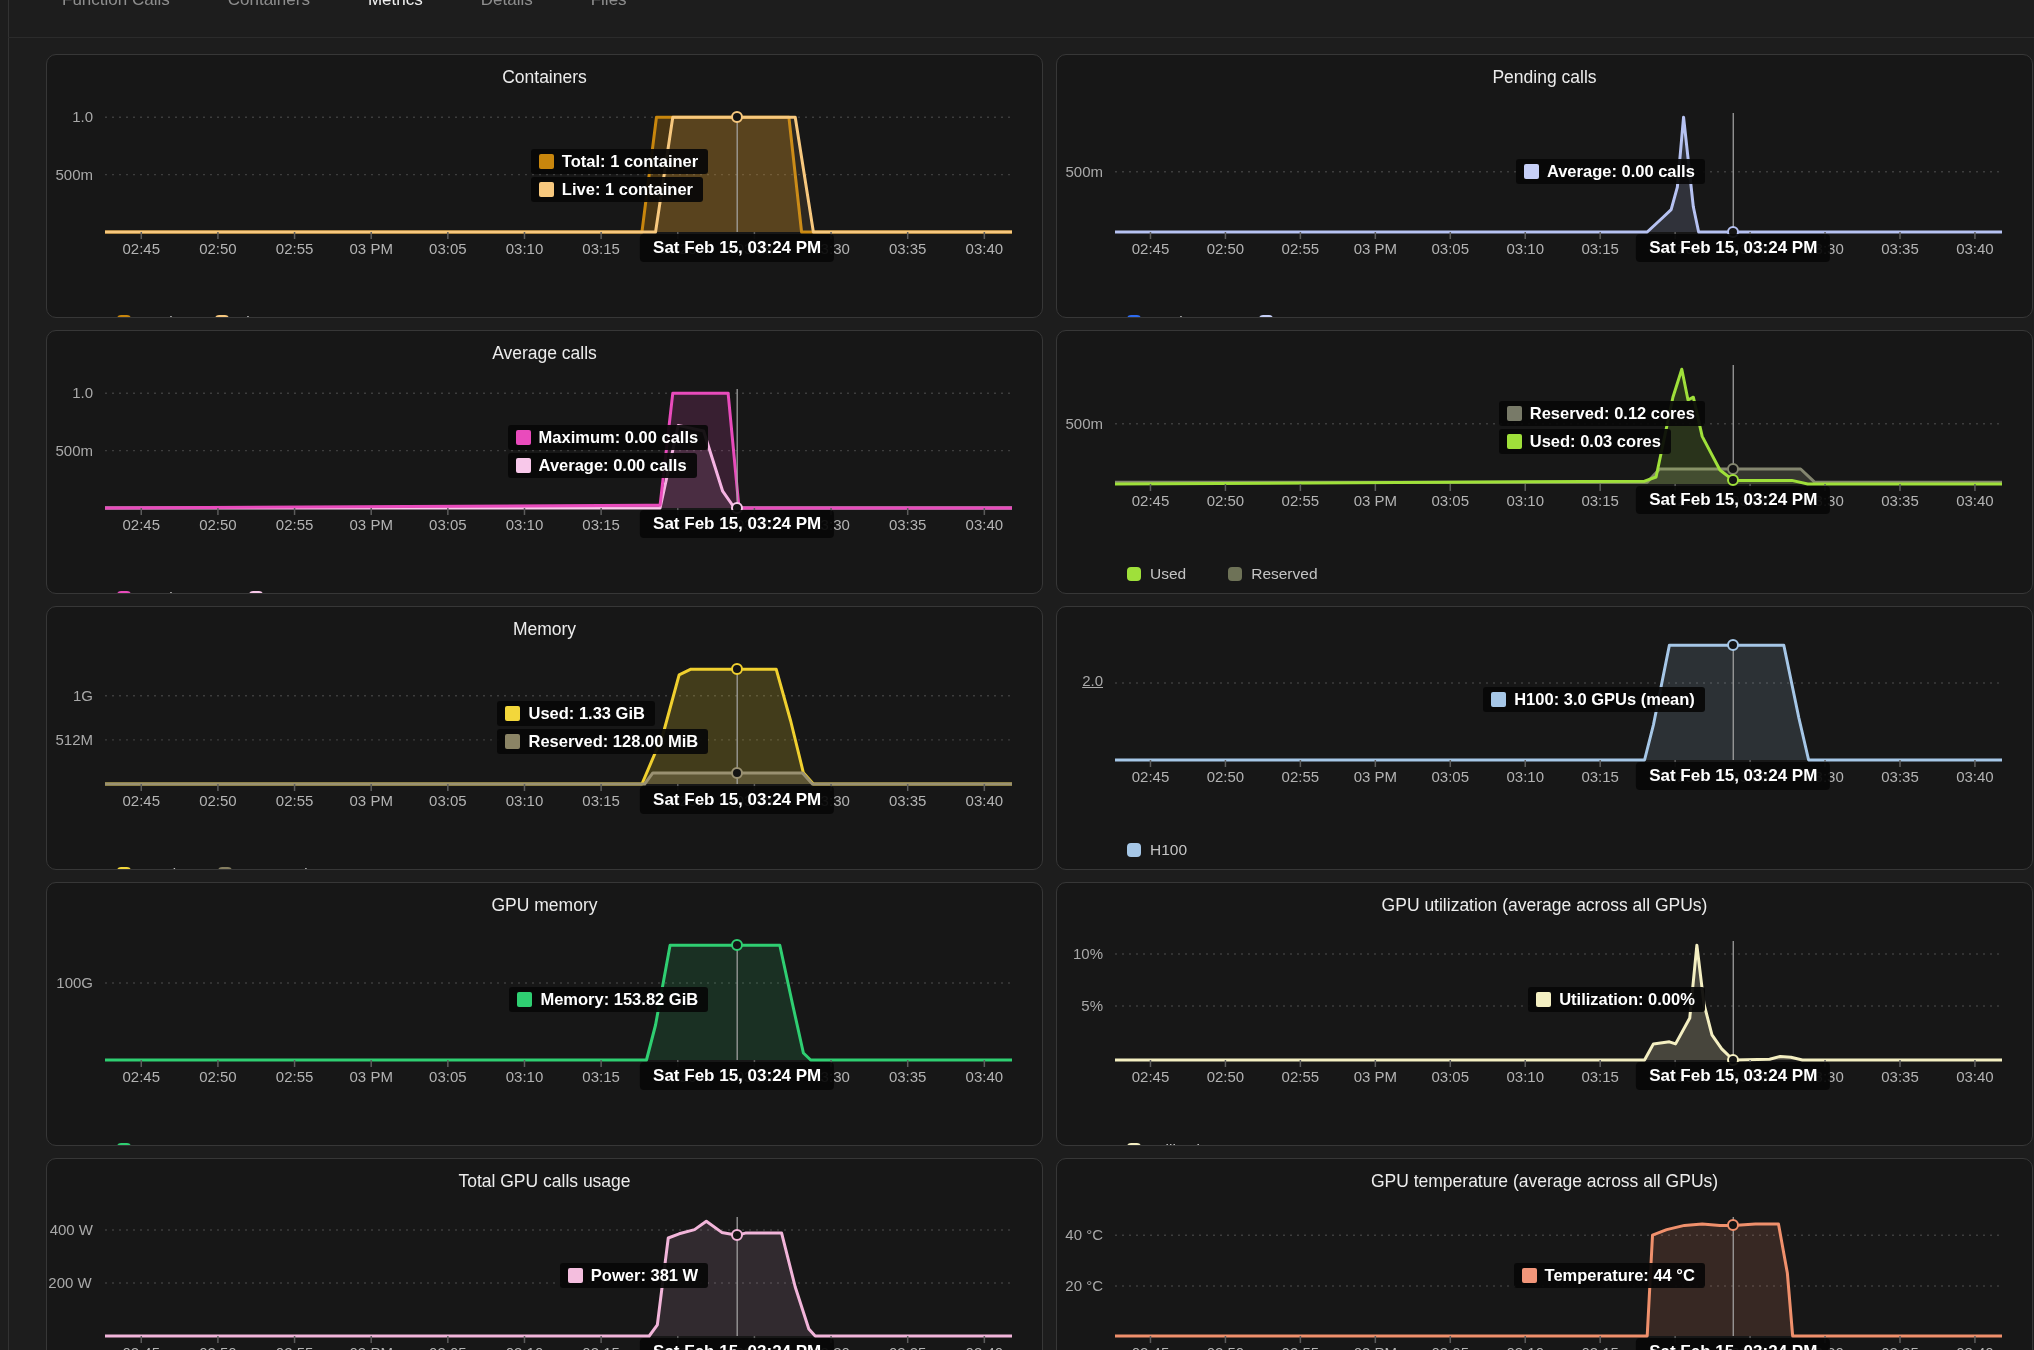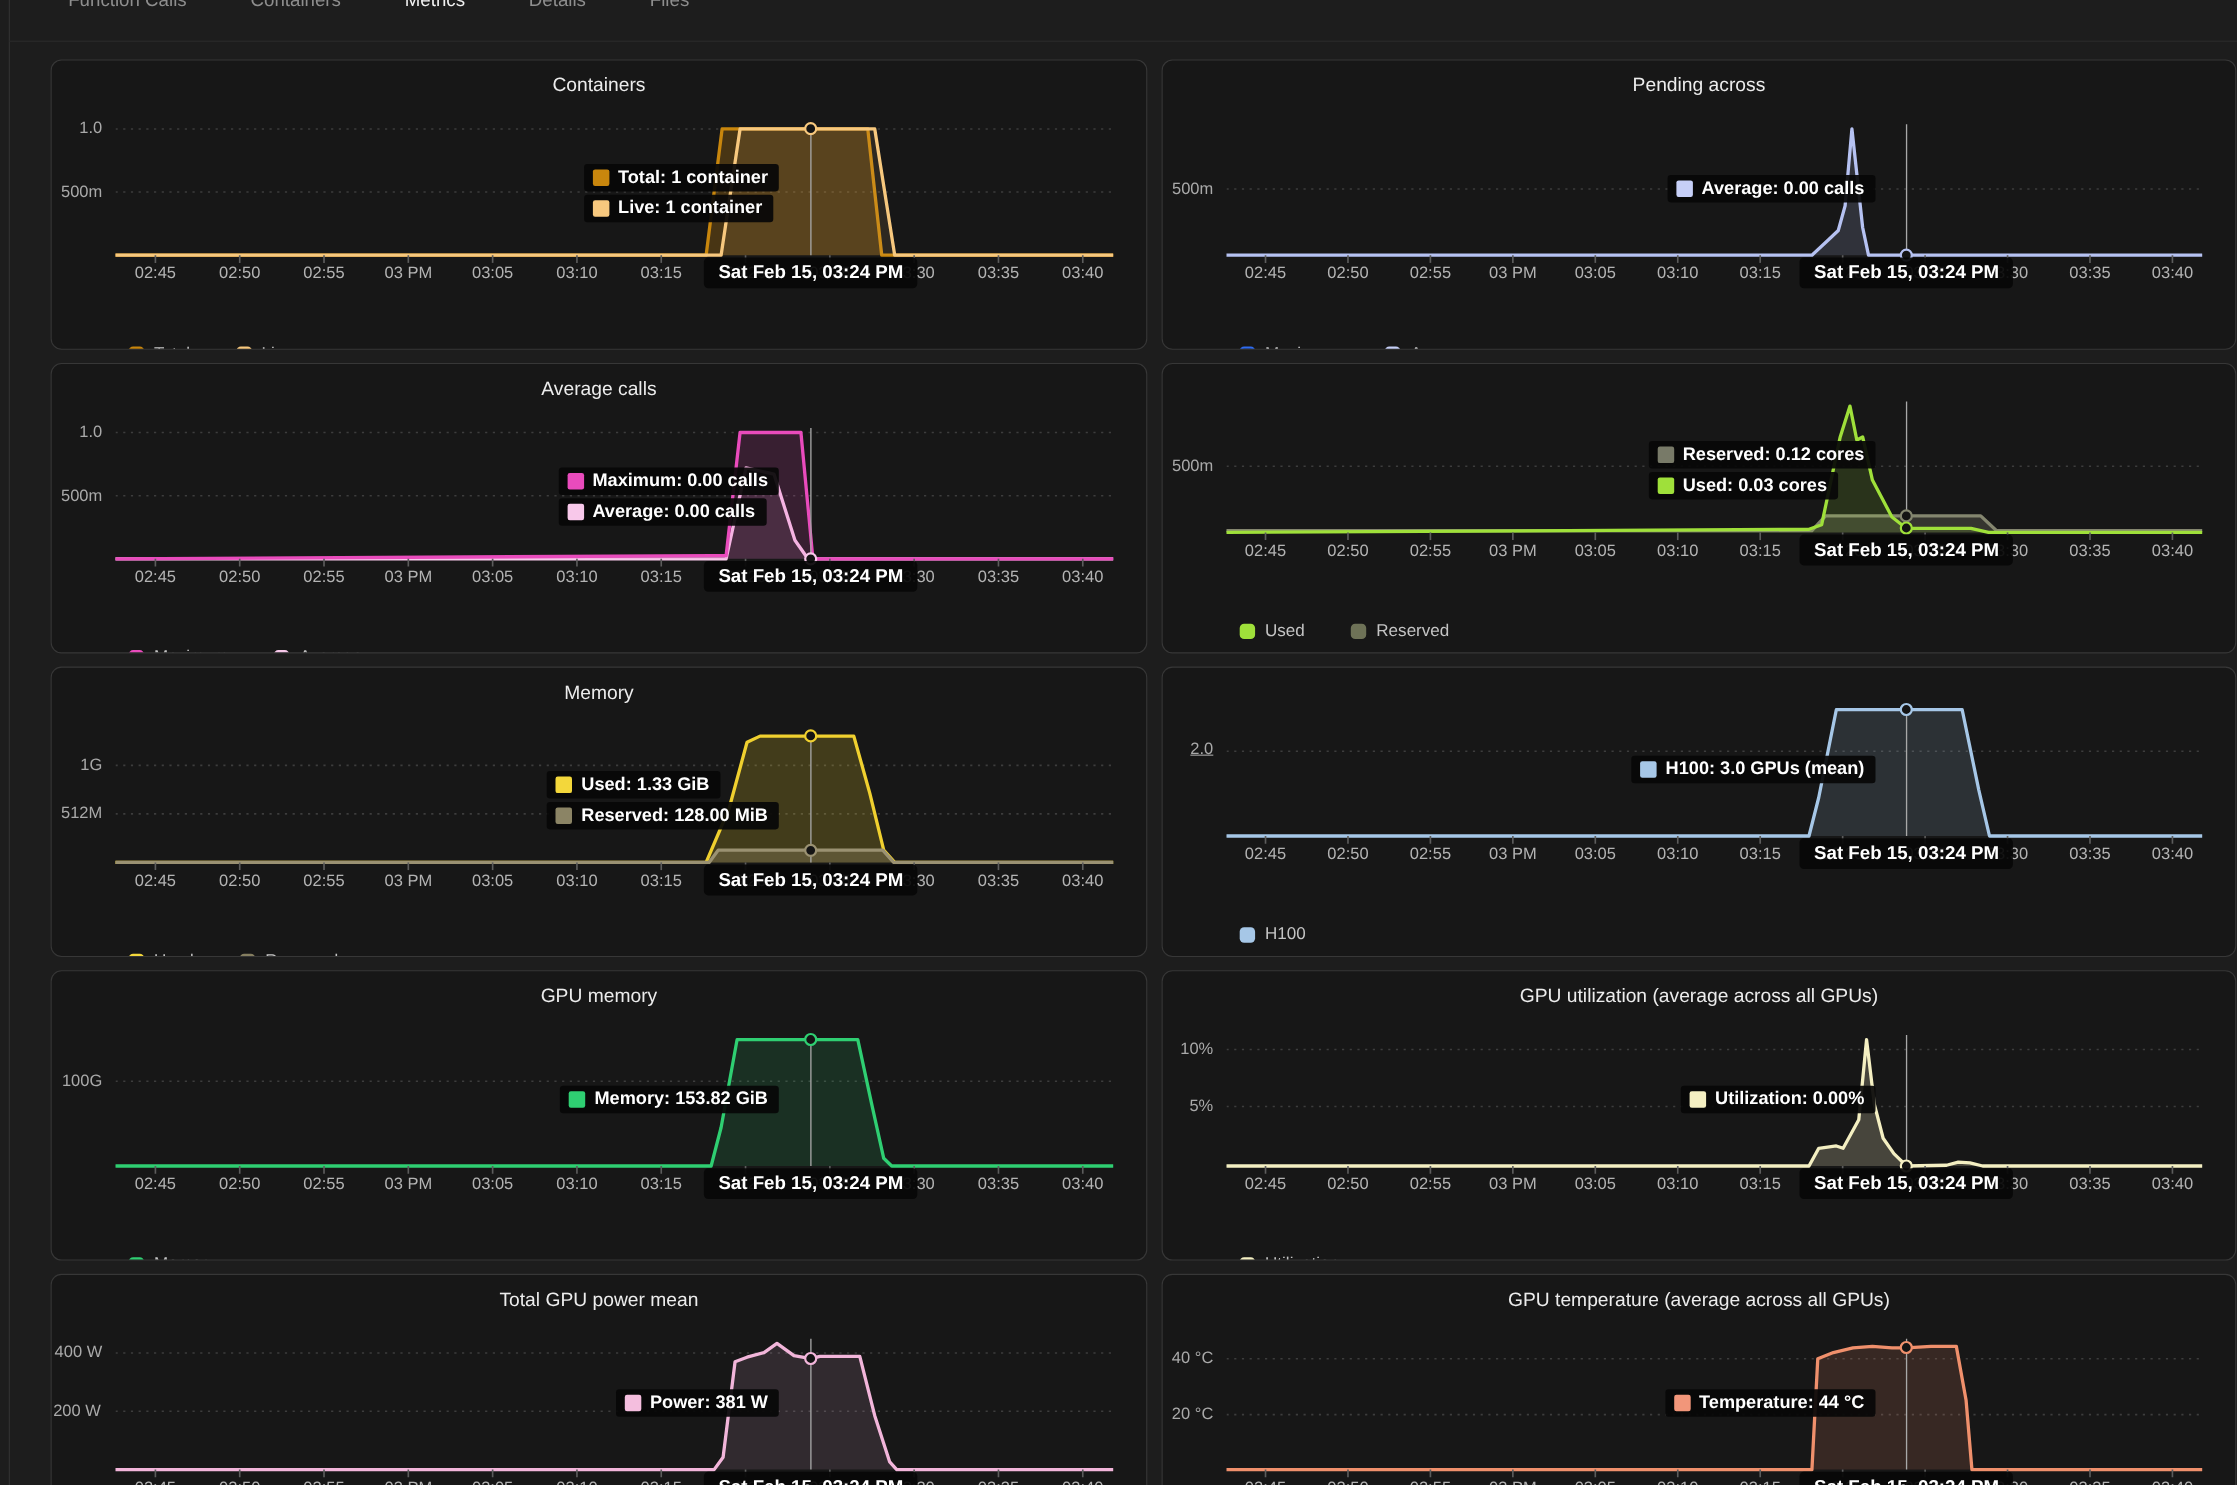--- a/index.html
+++ b/index.html
@@ -126,21 +126,21 @@
           <span class="legend-swatch" style="background: rgb(200, 134, 13);"></span>
           <span class="legend-label">Total</span>
         </div>
         <div class="legend-item">
           <span class="legend-swatch" style="background: rgb(247, 200, 126);"></span>
           <span class="legend-label">Live</span>
         </div>
       </div>
     </div>
     <div class="panel">
-      <div class="chart-title">Pending across</div>
+      <div class="chart-title">Pending calls</div>
       <div class="chart-area">
         <div class="ylab" style="top: 68.8px;">500m</div>
         <div class="plot">
           <svg viewBox="0 0 1000 196" preserveAspectRatio="none">
             <line x1="0" y1="78.80000000000001" x2="1000" y2="78.80000000000001" stroke="#3d3d3d" stroke-width="1.4" stroke-dasharray="2 5" vector-effect="non-scaling-stroke"></line>
             <path d="M0.0 139.0 L600.0 139.0 L617.0 125.0 L627.0 116.6 L634.0 94.2 L641.0 24.2 L652.0 113.8 L658.0 139.0 L1000.0 139.0 L1000.0 139 L0.0 139 Z" fill="#b6c2f2" fill-opacity="0.16" stroke="none"></path>
             <path d="M0.0 139.0 L600.0 139.0 L617.0 125.0 L627.0 116.6 L634.0 94.2 L641.0 24.2 L652.0 113.8 L658.0 139.0 L1000.0 139.0" fill="none" stroke="#b6c2f2" stroke-width="3" stroke-linejoin="round" stroke-linecap="round" vector-effect="non-scaling-stroke"></path>
             <line x1="40" y1="139" x2="40" y2="146" stroke="#5c5c5c" stroke-width="1.5" vector-effect="non-scaling-stroke"></line>
             <line x1="124.5" y1="139" x2="124.5" y2="146" stroke="#5c5c5c" stroke-width="1.5" vector-effect="non-scaling-stroke"></line>
             <line x1="209" y1="139" x2="209" y2="146" stroke="#5c5c5c" stroke-width="1.5" vector-effect="non-scaling-stroke"></line>
@@ -530,21 +530,21 @@
         </div>
       </div>
       <div class="legend">
         <div class="legend-item">
           <span class="legend-swatch" style="background: rgb(244, 239, 194);"></span>
           <span class="legend-label">Utilization</span>
         </div>
       </div>
     </div>
     <div class="panel">
-      <div class="chart-title">Total GPU power mean</div>
+      <div class="chart-title">Total GPU calls usage</div>
       <div class="chart-area">
         <div class="ylab" style="top: 23.02px;">400 W</div>
         <div class="ylab" style="top: 75.94px; text-align: center;">200 W</div>
         <div class="plot">
           <svg viewBox="0 0 1000 196" preserveAspectRatio="none">
             <line x1="0" y1="33.019999999999996" x2="1000" y2="33.019999999999996" stroke="#3d3d3d" stroke-width="1.4" stroke-dasharray="2 5" vector-effect="non-scaling-stroke"></line>
             <line x1="0" y1="85.94" x2="1000" y2="85.94" stroke="#3d3d3d" stroke-width="1.4" stroke-dasharray="2 5" vector-effect="non-scaling-stroke"></line>
             <path d="M0.0 139.0 L600.0 139.0 L609.0 127.8 L621.0 41.0 L633.0 36.8 L650.0 32.6 L663.0 24.2 L680.0 35.4 L697.0 38.2 L706.0 36.1 L746.0 36.1 L761.0 90.0 L776.0 132.0 L783.0 139.0 L1000.0 139.0 L1000.0 139 L0.0 139 Z" fill="#f2b5da" fill-opacity="0.12" stroke="none"></path>
             <path d="M0.0 139.0 L600.0 139.0 L609.0 127.8 L621.0 41.0 L633.0 36.8 L650.0 32.6 L663.0 24.2 L680.0 35.4 L697.0 38.2 L706.0 36.1 L746.0 36.1 L761.0 90.0 L776.0 132.0 L783.0 139.0 L1000.0 139.0" fill="none" stroke="#f2b5da" stroke-width="3" stroke-linejoin="round" stroke-linecap="round" vector-effect="non-scaling-stroke"></path>
             <line x1="40" y1="139" x2="40" y2="146" stroke="#5c5c5c" stroke-width="1.5" vector-effect="non-scaling-stroke"></line>

